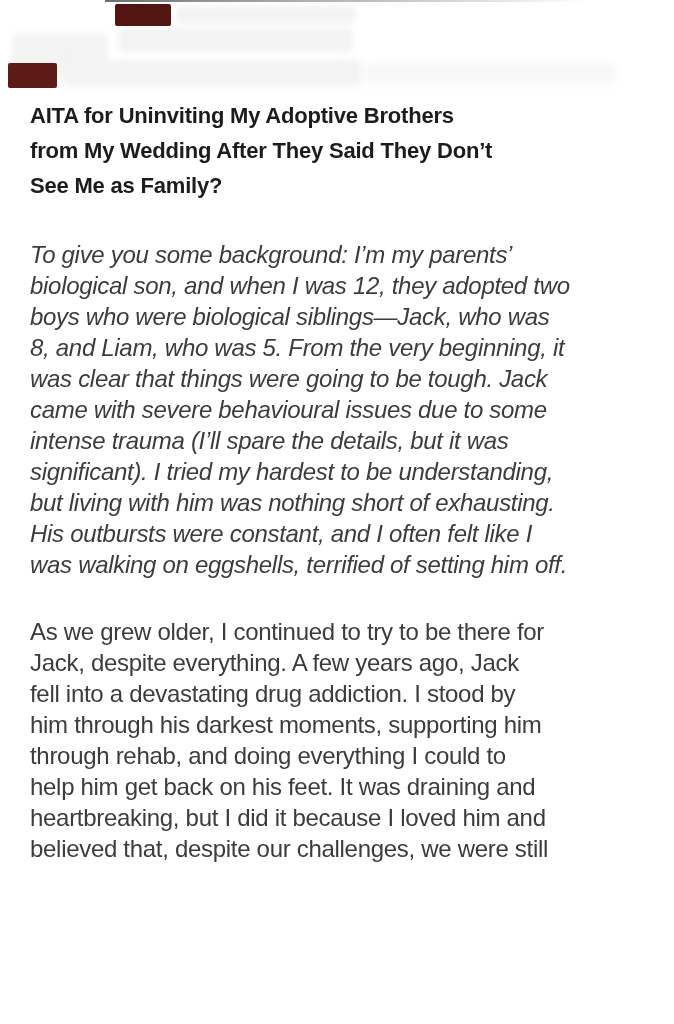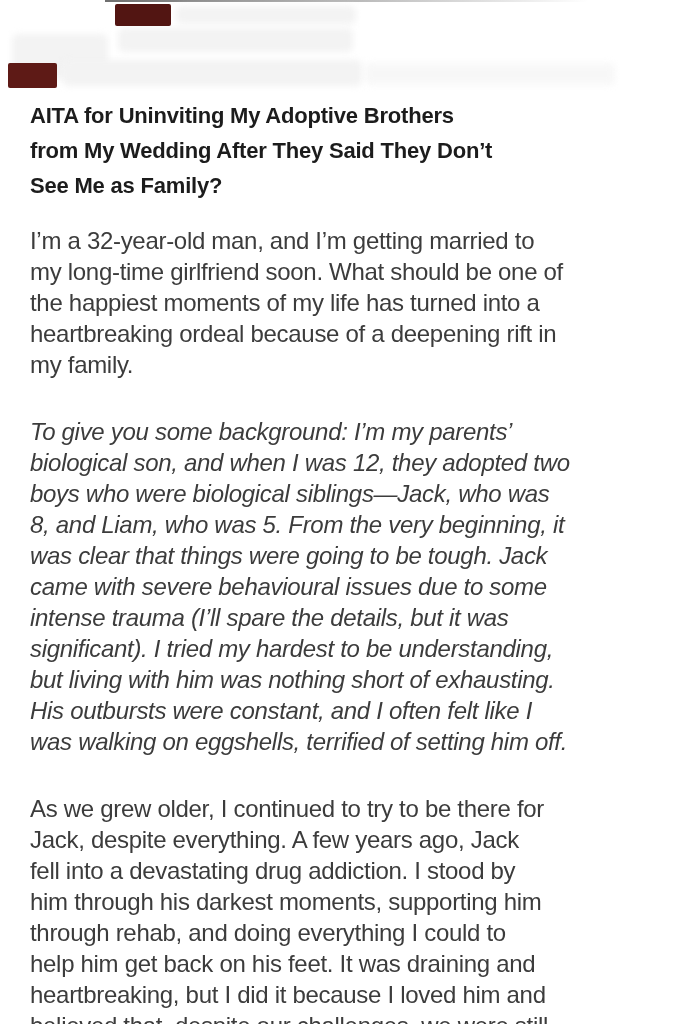--- a/index.html
+++ b/index.html
@@ -69,25 +69,20 @@
     <div class="smudge smudge-4"></div>
     <div class="smudge smudge-5"></div>
     <div class="mark mark-1"></div>
     <div class="mark mark-2"></div>
   </div>
 
   <div class="content">
     <h1 class="title">AITA for Uninviting My Adoptive Brothers
 from My Wedding After They Said They Don’t
 See Me as Family?</h1>
-    <p class="para para-1">I’m a 32-year-old man, and I’m getting married to
-my long-time girlfriend soon. What should be one of
-the happiest moments of my life has turned into a
-heartbreaking ordeal because of a deepening rift in
-my family.</p>
     <p class="para para-2">To give you some background: I’m my parents’
 biological son, and when I was 12, they adopted two
 boys who were biological siblings—Jack, who was
 8, and Liam, who was 5. From the very beginning, it
 was clear that things were going to be tough. Jack
 came with severe behavioural issues due to some
 intense trauma (I’ll spare the details, but it was
 significant). I tried my hardest to be understanding,
 but living with him was nothing short of exhausting.
 His outbursts were constant, and I often felt like I

